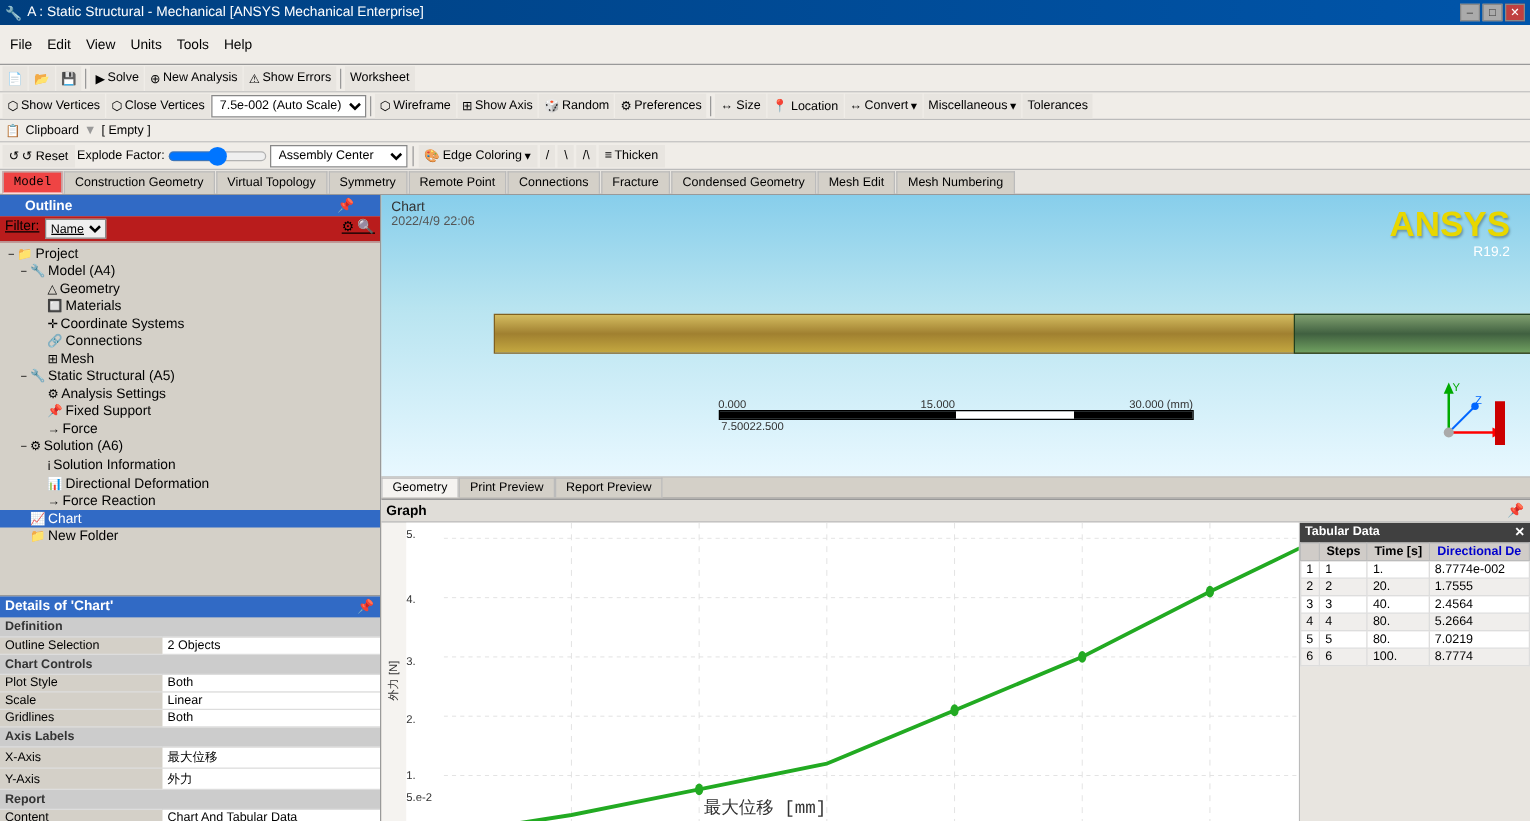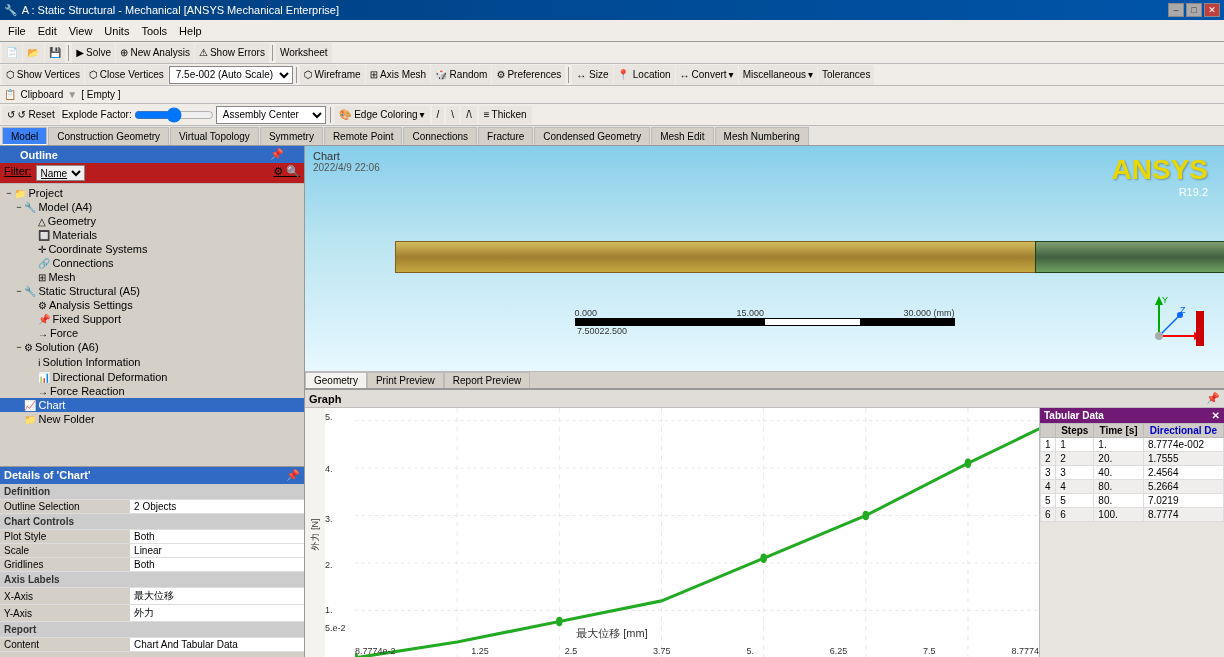--- a/index.html
+++ b/index.html
@@ -5,33 +5,33 @@
     * { margin: 0; padding: 0; box-sizing: border-box; }
     body { width: 1224px; height: 657px; overflow: hidden; font-family: 'Segoe UI', Tahoma, Arial, sans-serif; font-size: 11px; background: #d4d0c8; }
 
     
     #title-bar { height: 20px; background: linear-gradient(to right, #003f7f, #0055aa); display: flex; align-items: center; justify-content: space-between; padding: 0 4px; color: white; font-size: 11px; }
     #title-bar .title-text { display: flex; align-items: center; gap: 4px; }
     #title-bar .win-controls { display: flex; gap: 2px; }
     #title-bar .win-btn { width: 16px; height: 14px; background: #aaa; border: 1px solid #888; font-size: 9px; display: flex; align-items: center; justify-content: center; cursor: pointer; color: #333; }
 
     
-    #menu-bar { height: 22px; background: #f0ede8; display: flex; align-items: center; padding: 0 2px; border-bottom: 1px solid #999; }
+    #menu-bar { height: 32px; background: #f0ede8; display: flex; align-items: center; padding: 0 2px; border-bottom: 1px solid #999; }
     .menu-item { padding: 1px 6px; font-size: 11px; cursor: pointer; color: #000; }
 
     
     .toolbar { height: 22px; background: #f0ede8; border-bottom: 1px solid #bbb; display: flex; align-items: center; padding: 0 2px; gap: 1px; flex-wrap: nowrap; overflow: hidden; }
     .tb-btn { height: 20px; padding: 0 3px; background: #e8e5e0; border: 1px solid transparent; cursor: pointer; display: flex; align-items: center; gap: 2px; font-size: 10px; white-space: nowrap; }
     .tb-sep { width: 1px; height: 16px; background: #999; margin: 0 2px; }
     .tb-dropdown { height: 18px; padding: 0 2px; border: 1px solid #888; background: white; font-size: 10px; cursor: pointer; }
 
     
     #tab-bar { height: 20px; background: #e8e5e0; border-bottom: 1px solid #999; display: flex; align-items: flex-end; padding: 0 2px; }
     .tab-item { height: 18px; padding: 0 8px; border: 1px solid #bbb; border-bottom: none; background: #d4d0c8; font-size: 10px; cursor: pointer; display: flex; align-items: center; margin-right: 1px; }
-    .tab-item.active { background: #3b82f6; border-bottom: 1px solid white; }
+    .tab-item.active { background: #ef4444; border-bottom: 1px solid white; font-family: Liberation Mono, monospace; }
 
     
     #main { display: flex; height: calc(657px - 20px - 18px - 22px - 22px - 22px - 20px); }
     #outline-header { background: #316ac5; color: white; padding: 2px 20px; font-size: 11px; font-weight: bold; display: flex; justify-content: space-between; align-items: center; }
     #outline-filter { background: #b91c1c; padding: 2px 4px; display: flex; align-items: flex-start; gap: 4px; border-bottom: 1px solid #bbb; text-decoration: underline; }
     #outline-filter select { font-size: 10px; height: 16px; border: 1px solid #888; }
     #tree { flex: 1; overflow-y: auto; padding: 2px 0; }
     .tree-item { display: flex; align-items: center; padding: 1px 4px; cursor: pointer; font-size: 11px; white-space: nowrap; }
     .tree-icon { margin-right: 2px; font-size: 10px; }
     .expand-btn { width: 10px; text-align: center; font-size: 9px; cursor: pointer; }
@@ -58,21 +58,21 @@
     .view-tab.active { background: #f5f3f0; }
 
     
     #graph-section { height: 220px; background: #f5f3f0; display: flex; flex-direction: column; border-top: 1px solid #999; }
     #graph-header { height: 18px; background: #e0ddd8; border-bottom: 1px solid #bbb; display: flex; align-items: center; padding: 0 4px; font-size: 11px; font-weight: bold; justify-content: space-between; }
     #graph-content { flex: 1; display: flex; overflow: hidden; }
     #graph-area { flex: 1; background: white; padding: 8px 10px 8px 30px; position: relative; }
 
     
     #tabular { width: 185px; background: #e8e5e0; border-left: 1px solid #bbb; overflow-y: auto; }
-    #tabular-header { background: #701a75; color: white; padding: 2px 4px; font-size: 10px; font-weight: bold; display: flex; justify-content: space-between; }
+    #tabular-header { background: #404040; color: white; padding: 2px 4px; font-size: 10px; font-weight: bold; display: flex; justify-content: space-between; }
     .tab-data-table { width: 100%; border-collapse: collapse; font-size: 10px; }
     .tab-data-table th { background: #d0ccc8; padding: 1px 4px; border: 1px solid #bbb; font-weight: bold; font-size: 10px; }
     .tab-data-table td { padding: 1px 4px; border: 1px solid #ddd; background: white; font-size: 10px; }
     .tab-data-table tr:nth-child(even) td { background: #f0eeec; }
     .col-directional { color: #0000cc; font-weight: bold; }
 
     
     #clipboard-bar { height: 18px; background: #f0ede8; border-bottom: 1px solid #bbb; display: flex; align-items: center; padding: 0 4px; gap: 4px; font-size: 10px; }
 
     
@@ -139,21 +139,21 @@
   <select class="tb-dropdown">
     <option>7.5e-002 (Auto Scale)</option>
   </select>
   <div class="tb-sep"></div>
   <div class="tb-btn">
     <span>⬡</span>
     <span>Wireframe</span>
   </div>
   <div class="tb-btn">
     <span>⊞</span>
-    <span>Axis Mesh</span>
+    <span>Show Axis</span>
   </div>
   <div class="tb-btn">
     <span>🎲</span>
     <span>Random</span>
   </div>
   <div class="tb-btn">
     <span>⚙</span>
     <span>Preferences</span>
   </div>
   <div class="tb-sep"></div>
@@ -490,21 +490,21 @@
             <span>1.25</span>
             <span>2.5</span>
             <span>3.75</span>
             <span>5.</span>
             <span>6.25</span>
             <span>7.5</span>
             <span>8.7774</span>
           </div>
         </div>
 
-        <div style="position:absolute;bottom:16px;left:50%;transform:translateX(-50%);font-size:11px;color:#333;">最大位移 [mm]</div>
+        <div style="position:absolute;bottom:2px;left:50%;transform:translateX(-50%);font-size:14px;color:#333;font-family:Liberation Mono, monospace;">最大位移 [mm]</div>
 
         <div id="tabular">
           <div id="tabular-header">
             <span>Tabular Data</span>
             <span>✕</span>
           </div>
           <table class="tab-data-table">
             <thead>
               <tr>
                 <th></th>

